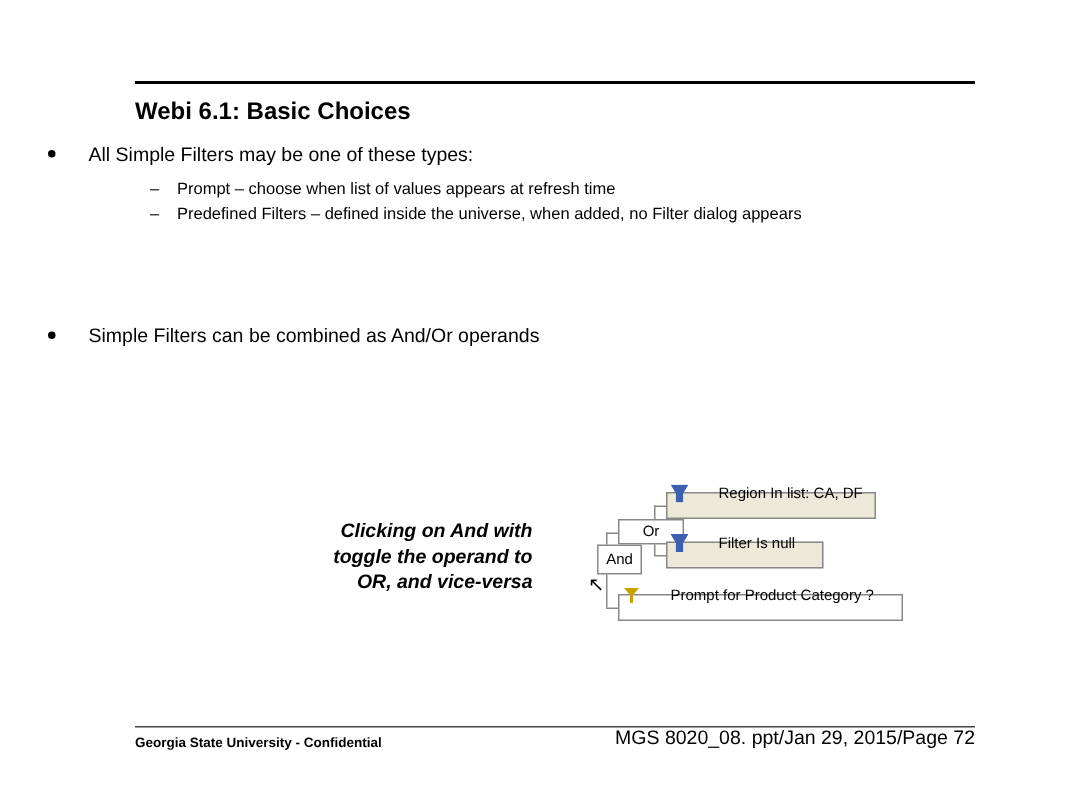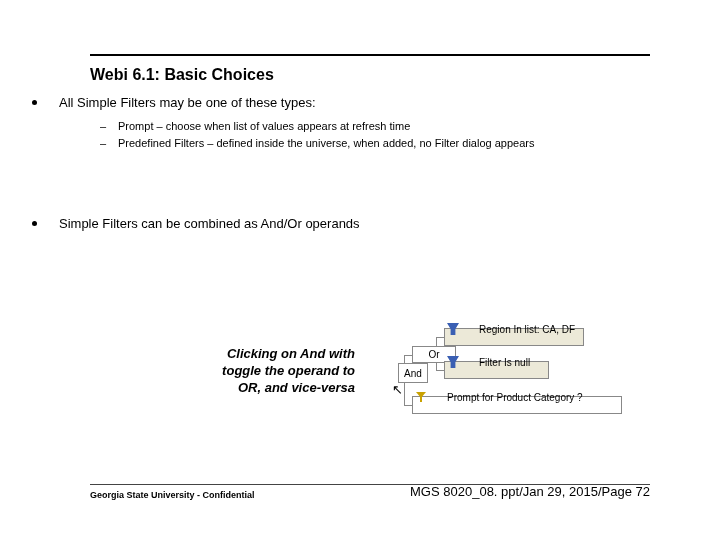--- a/index.html
+++ b/index.html
@@ -104,21 +104,21 @@
     align-items: center;
     padding: 0 4px;
     box-sizing: border-box;
     white-space: nowrap;
   }
   .and-box { left:0; top:35px; width:30px; height:20px; justify-content:center;margin-left:24px; }
   .or-box  { left:38px; top:18px; width:44px; height:17px; justify-content:center; }
   .item-box { height:18px; background:#ece9d8; border:1px solid #888; gap:20px; padding:0 6px 16px 2px;}
   .filter1 { left:70px; top:0; width:140px; }
   .filter2 { left:70px; top:33px; width:105px; }
-  .filter3 { left:38px; top:68px; width:210px; background:#fff;}
+  .filter3 { left:38px; top:68px; width:190px; background:#fff;}
   .icon-funnel {
     width:12px; height:12px; position:relative; flex:0 0 12px;
   }
   .icon-funnel::before{
     content:""; position:absolute; left:1px; top:1px; width:0; height:0;
     border-left:5px solid transparent; border-right:5px solid transparent;
     border-top:6px solid #c9a100;
   }
   .icon-funnel::after{
     content:""; position:absolute; left:5px; top:6px; width:2px; height:5px; background:#c9a100;

